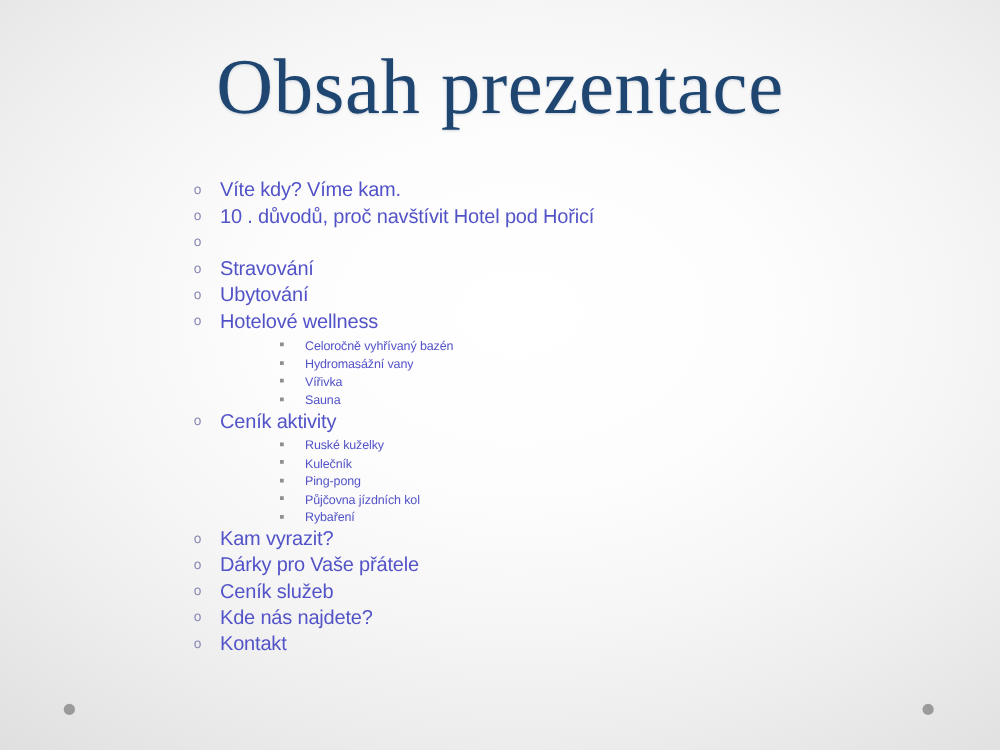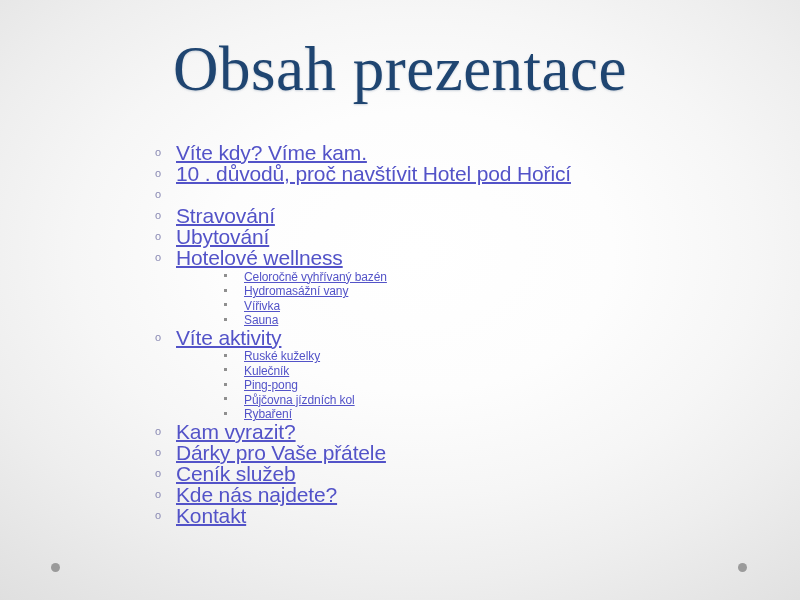--- a/index.html
+++ b/index.html
@@ -72,23 +72,22 @@
     top: 0;
     width: 12px;
     text-align: center;
     font-family: "Liberation Sans", sans-serif;
     font-size: 11px;
     line-height: 21.1px;
     color: #8a8ab4;
   }
   li.item1 > .lnk {
     font-family: "Liberation Sans", sans-serif;
-    font-size: 21px;
+    font-size: 16px;
     color: #5353c8;
-    text-decoration: underline;
     text-underline-offset: 1px;
     letter-spacing: -0.15px;
   }
 
   ul.lvl2 {
     margin: 0 0 0 0;
     padding-left: 0;
   }
   li.item2 {
     position: relative;
@@ -101,23 +100,22 @@
   li.item2 > .bullet2 {
     position: absolute;
     left: 76px;
     top: 5.5px;
     width: 3px;
     height: 3px;
     background: #8f8f8f;
   }
   li.item2 > .lnk2 {
     font-family: "Liberation Sans", sans-serif;
-    font-size: 12px;
+    font-size: 10px;
     color: #5353c8;
-    text-decoration: underline;
     text-underline-offset: 1px;
     letter-spacing: -0.1px;
   }
 
   
   .deco-dot {
     position: absolute;
     width: 9px;
     height: 9px;
     border-radius: 50%;
@@ -143,21 +141,21 @@
         <li class="item1"><span class="bullet1">o</span><span class="lnk">Ubytování</span></li>
         <li class="item1"><span class="bullet1">o</span><span class="lnk">Hotelové wellness</span></li>
         <li style="list-style: none;">
           <ul class="lvl2">
             <li class="item2"><span class="bullet2"></span><span class="lnk2">Celoročně vyhřívaný bazén</span></li>
             <li class="item2"><span class="bullet2"></span><span class="lnk2">Hydromasážní vany</span></li>
             <li class="item2"><span class="bullet2"></span><span class="lnk2">Vířivka</span></li>
             <li class="item2"><span class="bullet2"></span><span class="lnk2">Sauna</span></li>
           </ul>
         </li>
-        <li class="item1"><span class="bullet1">o</span><span class="lnk">Víte aktivity</span></li>
+        <li class="item1"><span class="bullet1">o</span><span class="lnk">Ceník aktivity</span></li>
         <li style="list-style: none;">
           <ul class="lvl2">
             <li class="item2"><span class="bullet2"></span><span class="lnk2">Ruské kuželky</span></li>
             <li class="item2"><span class="bullet2"></span><span class="lnk2">Kulečník</span></li>
             <li class="item2"><span class="bullet2"></span><span class="lnk2">Ping-pong</span></li>
             <li class="item2"><span class="bullet2"></span><span class="lnk2">Půjčovna jízdních kol</span></li>
             <li class="item2"><span class="bullet2"></span><span class="lnk2">Rybaření</span></li>
           </ul>
         </li>
         <li class="item1"><span class="bullet1">o</span><span class="lnk">Kam vyrazit?</span></li>

